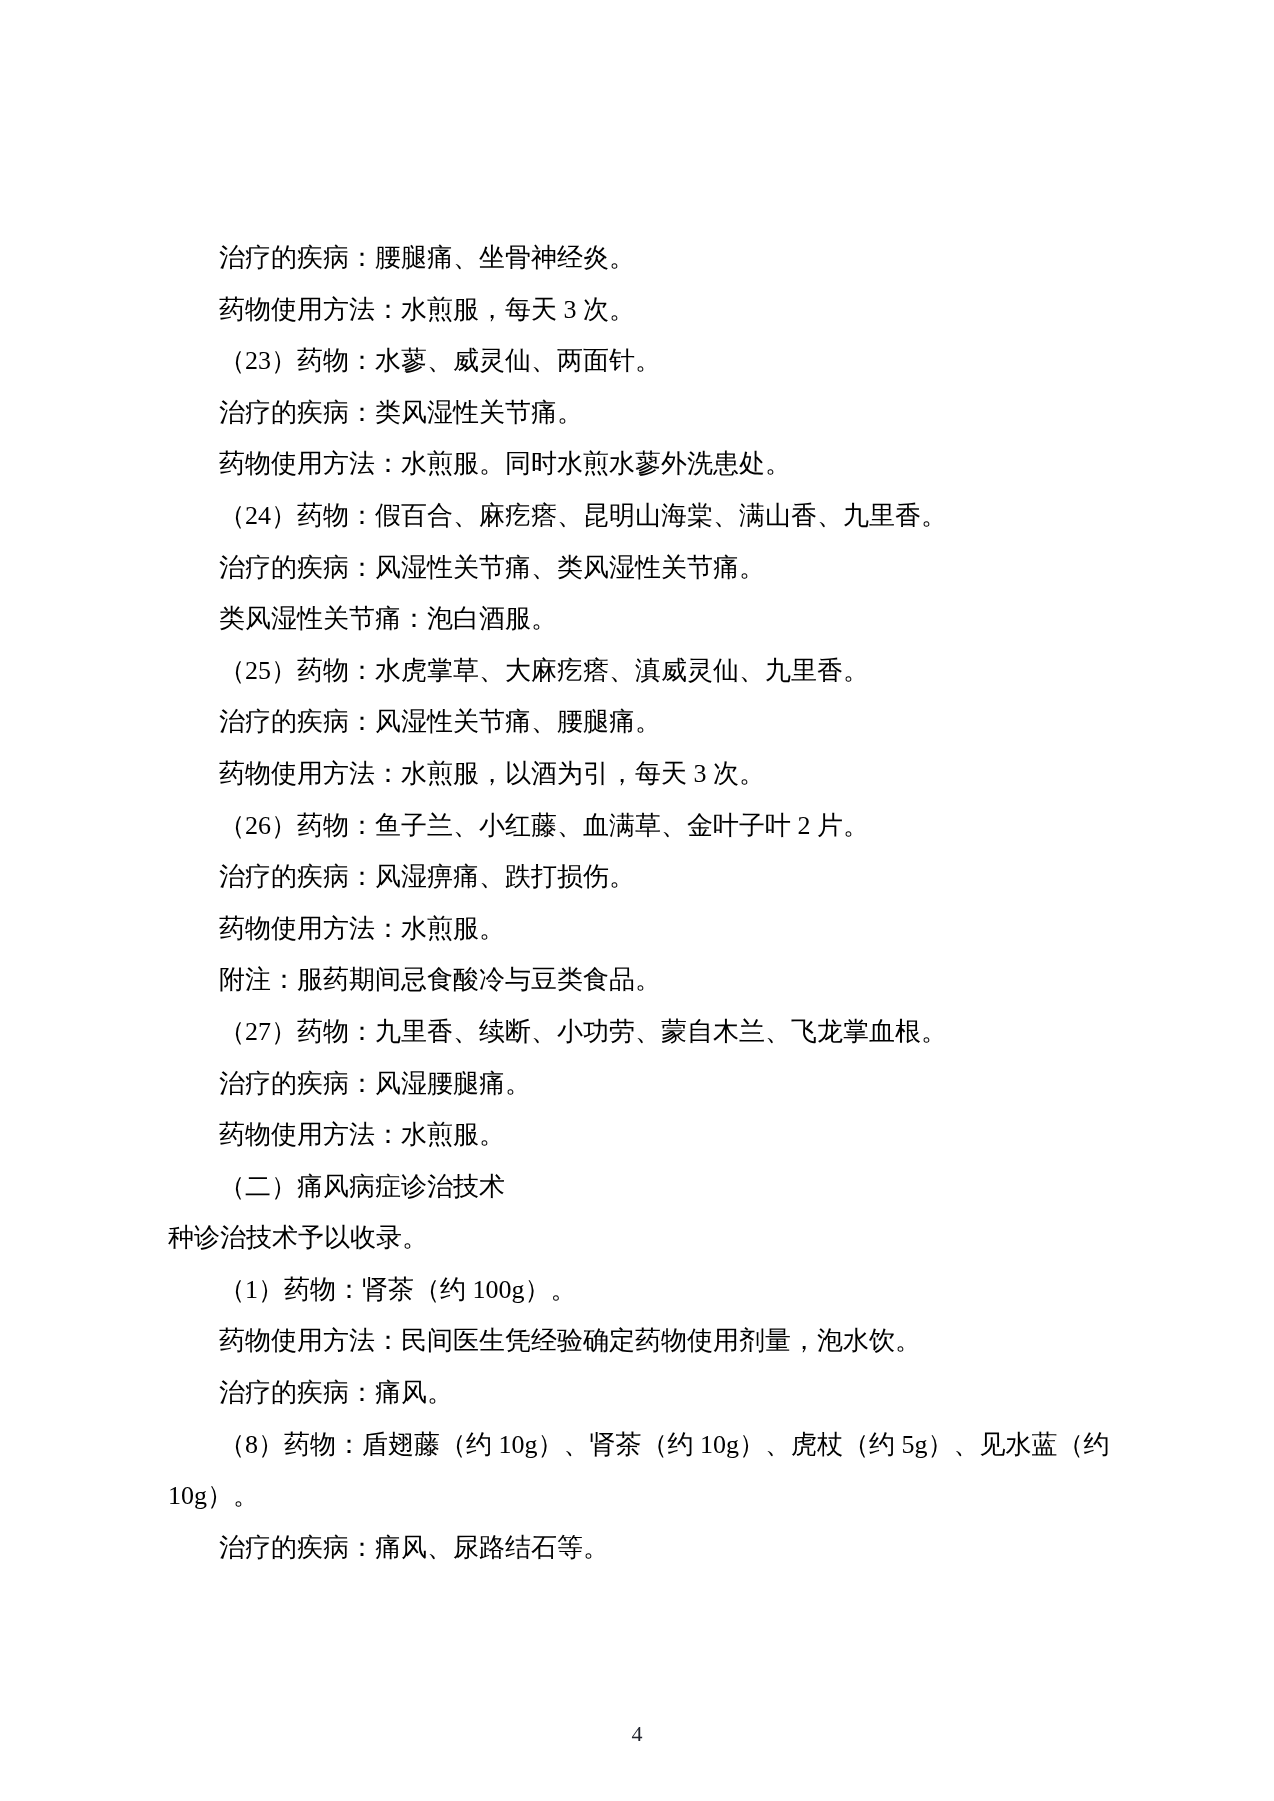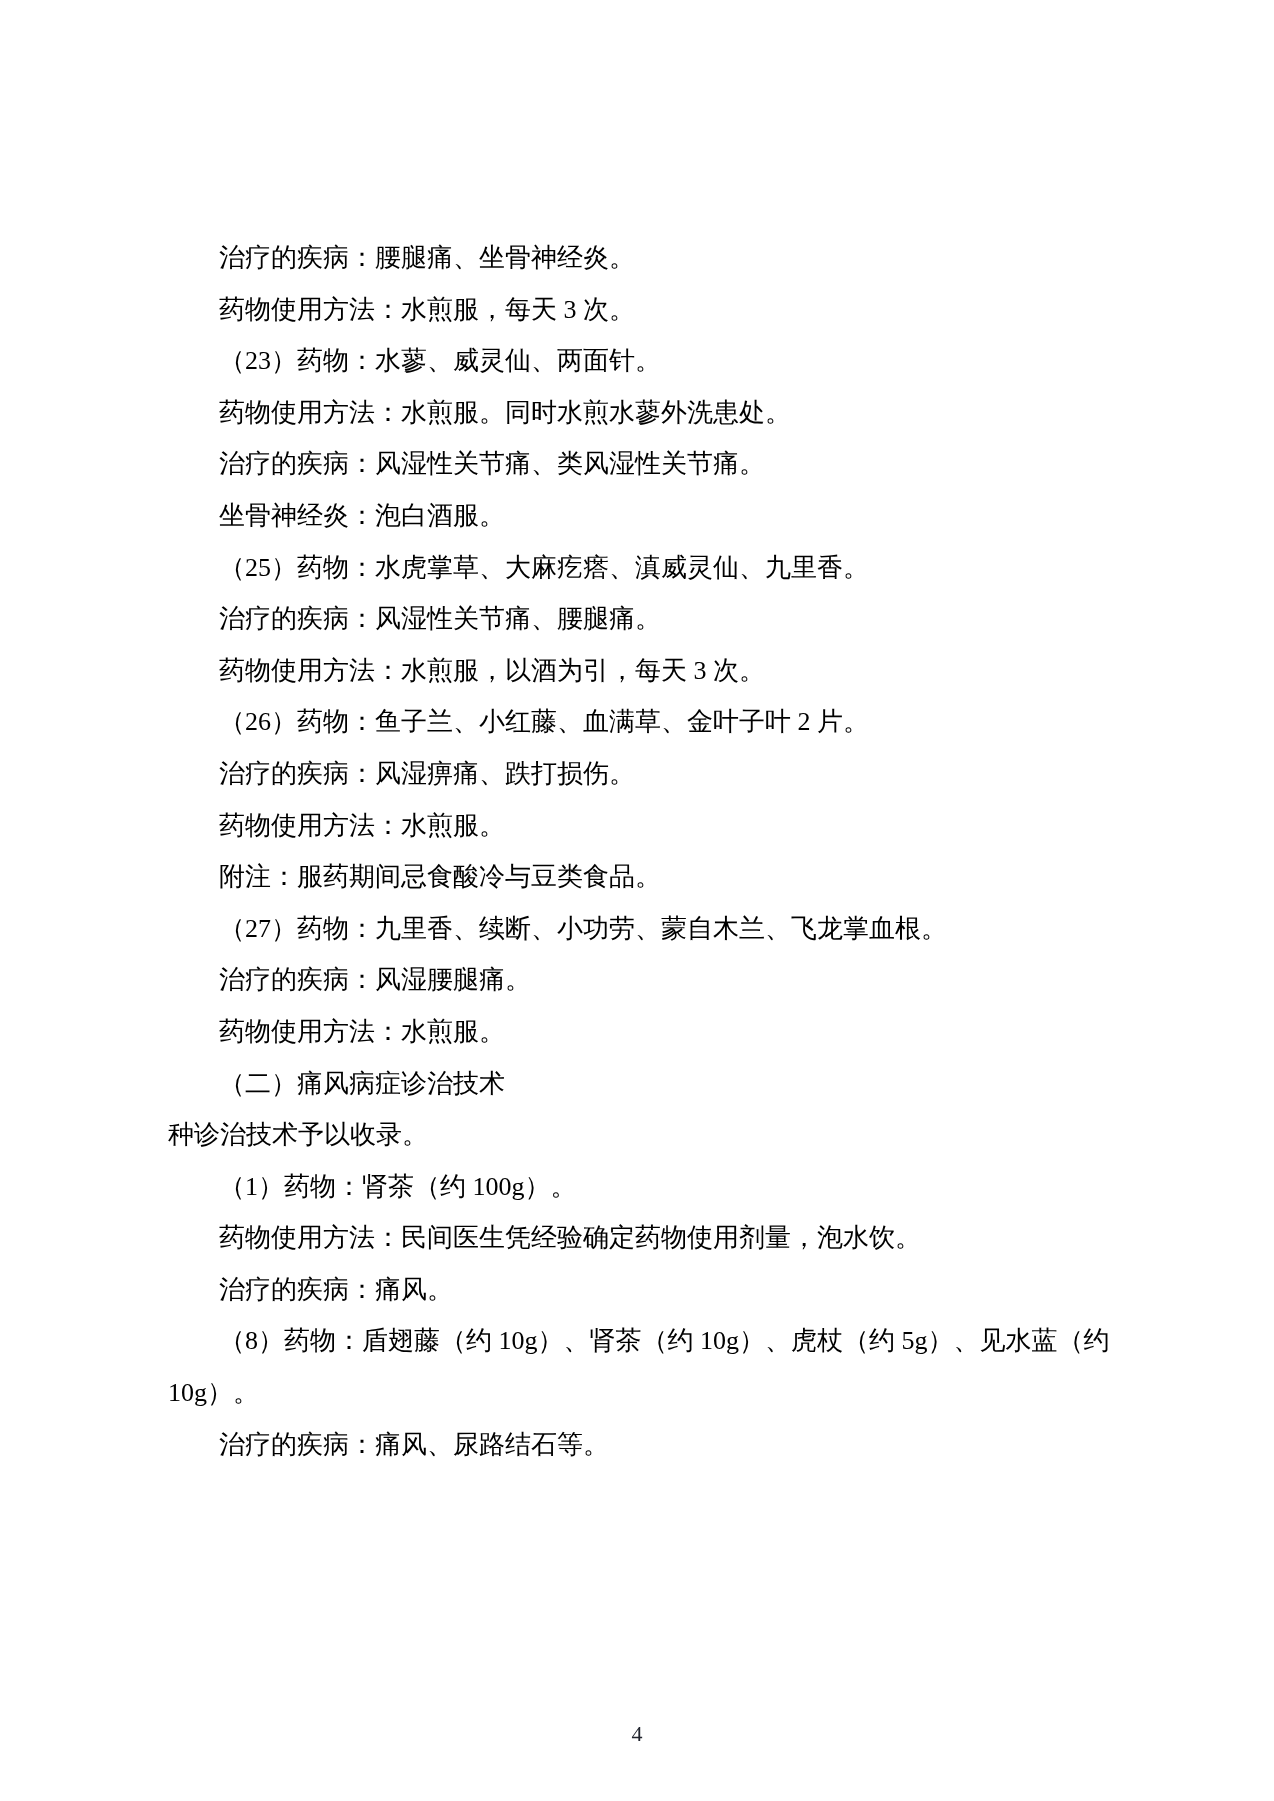--- a/index.html
+++ b/index.html
@@ -47,23 +47,25 @@
   }
 </style>
 </head>
 <body>
 
 <div class="page">
   <div id="text-block">
       <div class="line indent">治疗的疾病：腰腿痛、坐骨神经炎。</div>
       <div class="line indent">药物使用方法：水煎服，每天 3 次。</div>
       <div class="line indent">（23）药物：水蓼、威灵仙、两面针。</div>
+      <div class="line indent">治疗的疾病：类风湿性关节痛。</div>
       <div class="line indent">药物使用方法：水煎服。同时水煎水蓼外洗患处。</div>
+      <div class="line indent">（24）药物：假百合、麻疙瘩、昆明山海棠、满山香、九里香。</div>
       <div class="line indent">治疗的疾病：风湿性关节痛、类风湿性关节痛。</div>
-      <div class="line indent">坐骨神经炎：泡白酒服。</div>
+      <div class="line indent">类风湿性关节痛：泡白酒服。</div>
       <div class="line indent">（25）药物：水虎掌草、大麻疙瘩、滇威灵仙、九里香。</div>
       <div class="line indent">治疗的疾病：风湿性关节痛、腰腿痛。</div>
       <div class="line indent">药物使用方法：水煎服，以酒为引，每天 3 次。</div>
       <div class="line indent">（26）药物：鱼子兰、小红藤、血满草、金叶子叶 2 片。</div>
       <div class="line indent">治疗的疾病：风湿痹痛、跌打损伤。</div>
       <div class="line indent">药物使用方法：水煎服。</div>
       <div class="line indent">附注：服药期间忌食酸冷与豆类食品。</div>
       <div class="line indent">（27）药物：九里香、续断、小功劳、蒙自木兰、飞龙掌血根。</div>
       <div class="line indent">治疗的疾病：风湿腰腿痛。</div>
       <div class="line indent">药物使用方法：水煎服。</div>

